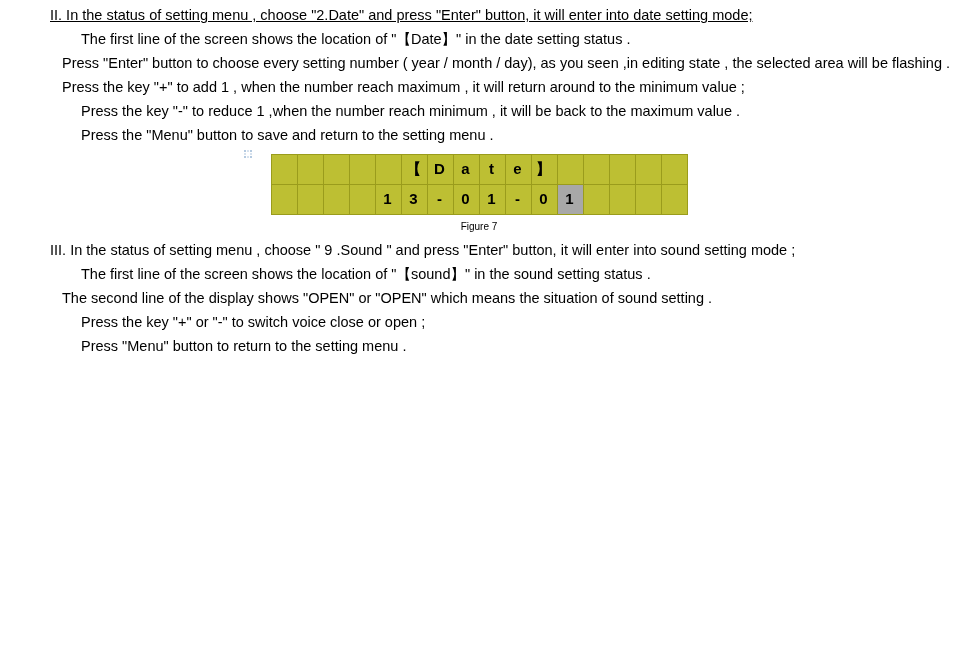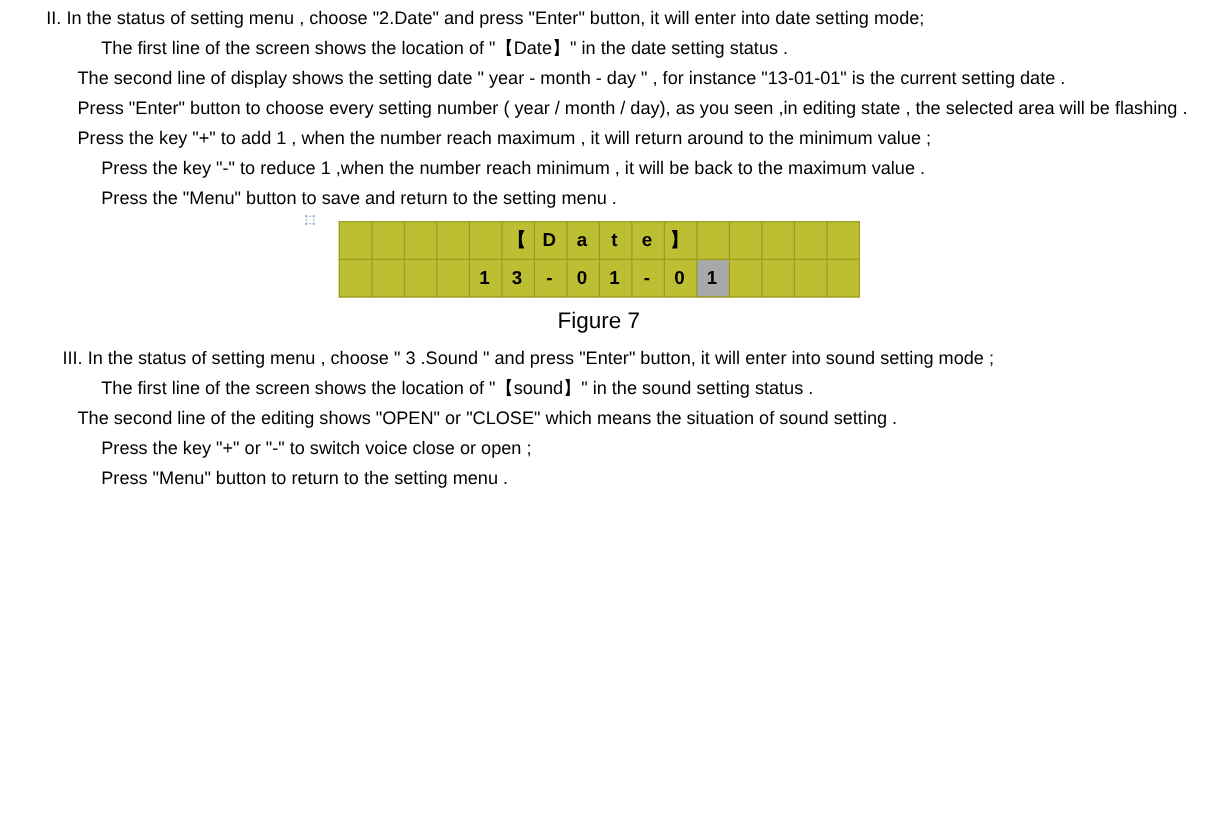--- a/index.html
+++ b/index.html
@@ -13,21 +13,22 @@
       line-height: 1.65;
       color: #000;
       background: #fff;
       padding: 4px 10px 10px 0;
       width: 968px;
     }
     .para {
       margin: 0;
     }
     .indent-1 {
-      padding-left: 37px;
+      padding-left: 50px;
+      text-decoration: underline;
     }
     .indent-2 {
       padding-left: 81px;
     }
     .indent-left-wrap {
       padding-left: 18px;
     }
     .figure-wrap {
       display: flex;
       flex-direction: column;
@@ -60,42 +61,39 @@
       font-size: 15px;
       font-weight: bold;
       letter-spacing: 1px;
       padding: 0;
     }
     .lcd-table td.cursor {
       background: #a8a8a8;
     }
     .figure-caption {
       text-align: center;
-      font-size: 18px;
+      font-size: 10px;
       margin-top: 4px;
     }
   </style>
 </head>
 <body>
 
 <div class="content">
 
   <p class="para indent-1">
     <span style="display:block; text-indent:0;">
       <span style="margin-left:0;">II. In the status of setting menu , choose "2.Date" and press "Enter" button, it will enter into date setting mode;</span>
     </span>
   </p>
 
   <p class="para indent-2">
     <span>The first line of the screen shows the location of "【Date】" in the date setting status .</span>
   </p>
 
-  <p class="para indent-2 indent-left-wrap" style="padding-left:18px; text-indent:44px;">
-    <span>The second line of display shows the setting date " year - month - day " , for instance "13-01-01" is the current setting date .</span>
-  </p>
 
   <p class="para" style="padding-left:30px; text-indent:32px;">
     <span>Press "Enter" button to choose every setting number ( year / month / day), as you seen ,in editing state , the selected area will be flashing .</span>
   </p>
 
   <p class="para" style="padding-left:30px; text-indent:32px;">
     <span>Press the key   "+" to add 1 , when the number reach maximum , it will return around to the minimum value ;</span>
   </p>
 
   <p class="para indent-2">
@@ -154,29 +152,29 @@
             <td></td>
             <td></td>
             <td></td>
           </tr>
     </tbody>
       </table>
     <div class="figure-caption">Figure 7</div>
   </div>
 
   <p class="para" style="padding-left:0; text-indent:50px;">
-    <span>III. In the status of setting menu , choose " 3 .Sound " and press "Enter" button, it will enter into sound setting mode ;</span>
+    <span>III. In the status of setting menu , choose " 9 .Sound " and press "Enter" button, it will enter into sound setting mode ;</span>
   </p>
 
   <p class="para indent-2">
     <span>The first line of the screen shows the location of "【sound】" in the sound setting status .</span>
   </p>
 
   <p class="para" style="padding-left:30px; text-indent:32px;">
-    <span>The second line of the editing shows "OPEN" or "CLOSE" which means the situation of sound setting .</span>
+    <span>The second line of the display shows "OPEN" or "OPEN" which means the situation of sound setting .</span>
   </p>
 
   <p class="para indent-2">
     <span>Press the key "+" or "-" to switch voice close or open ;</span>
   </p>
 
   <p class="para indent-2">
     <span>Press "Menu" button to return to the setting menu .</span>
   </p>
 

